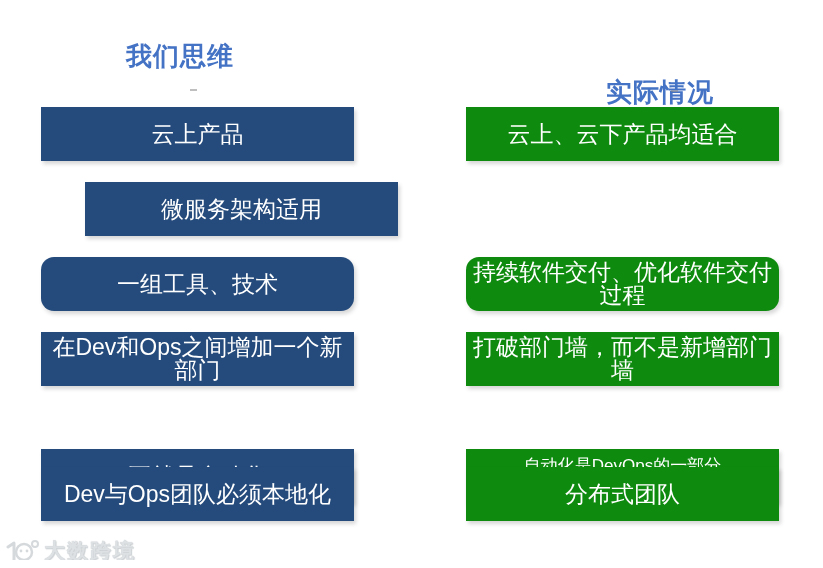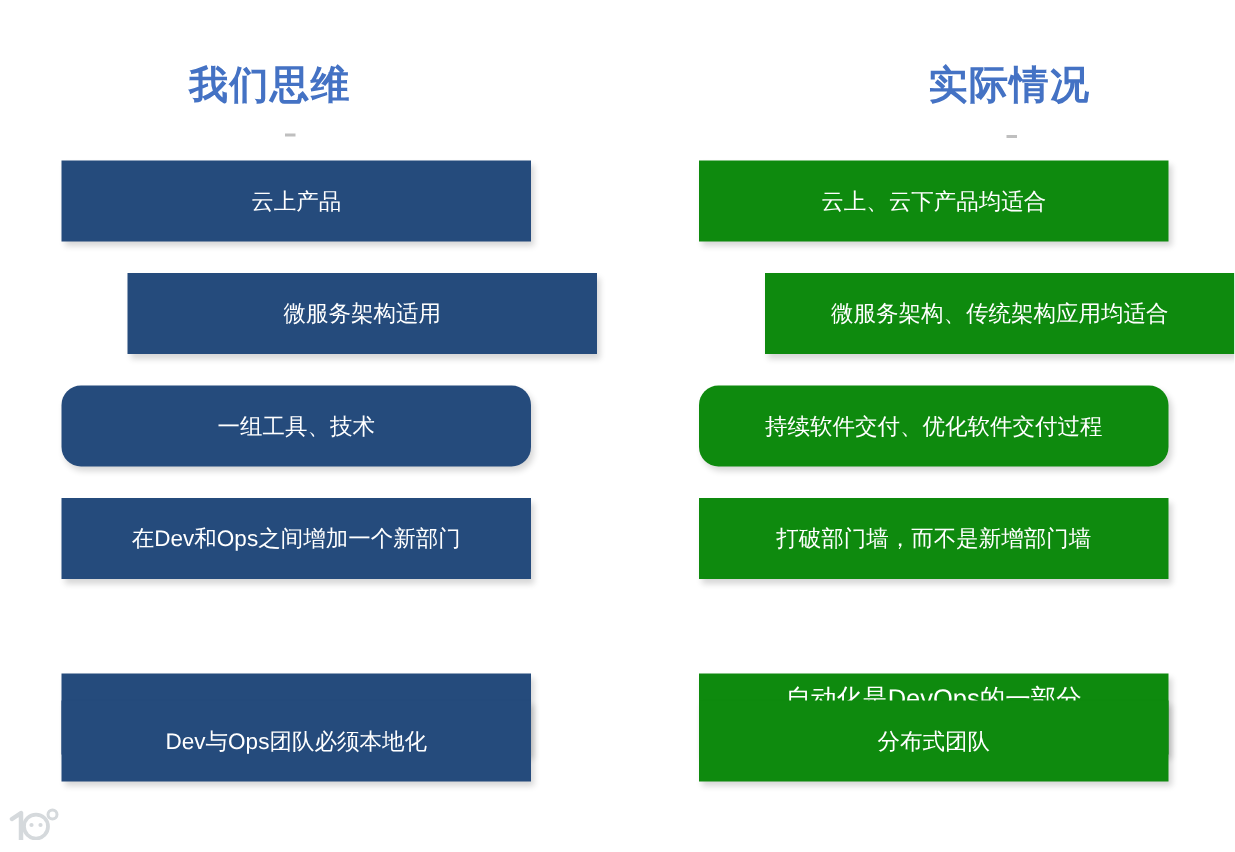--- a/index.html
+++ b/index.html
@@ -16,21 +16,21 @@
     top: 39px;
     width: 300px;
     height: 32px;
     text-align: center;
     font-size: 26px;
     font-weight: bold;
     color: var(--title-color, #4472c4);
     letter-spacing: 1px;
   }
   .col-title.left  { left: 30px; }
-  .col-title.right { left: 523px; }
+  .col-title.right { left: 510px; margin-top: 36px; }
   .tiny-dash {
     position: absolute;
     width: 7px;
     height: 2px;
     background: #8a8a8a;
     opacity: 0.55;
   }
   .tiny-dash.left  { left: 190px; top: 89px; }
   .tiny-dash.right { left: 671px; top: 90px; }
   .box {
@@ -39,21 +39,21 @@
     height: 54px;
     display: flex;
     align-items: center;
     justify-content: center;
     box-shadow: 2px 3px 4px rgba(0,0,0,0.16);
   }
   .box.blue  { left: 41px;  background: var(--box-blue, #254b7c); }
   .box.green { left: 466px; background: var(--box-green, #0e8a0e); }
   .box-text {
     color: #ffffff;
-    font-size: 15px;
+    font-size: 23px;
     line-height: 23px;
     text-align: center;
     white-space: pre-line;
     padding: 0 2px;
   }
   .box.two-line .box-text { font-size: 17px; line-height: 21px; }
   .row1 { top: 107px; }
   .row2 { top: 182px; margin-left: 44px; }
   .row3 { top: 257px; border-radius: 13px; }
   .row4 { top: 332px; }
@@ -103,23 +103,20 @@
   <div class="box blue row5">
     <span class="box-text">不就是自动化</span>
   </div>
   <div class="box blue row6">
     <span class="box-text">Dev与Ops团队必须本地化</span>
   </div>
 
   <div class="box green row1">
     <span class="box-text">云上、云下产品均适合</span>
   </div>
-  <div class="box green row2">
-    <span class="box-text">微服务架构、传统架构应用均适合</span>
-  </div>
   <div class="box green row3">
     <span class="box-text">持续软件交付、优化软件交付过程</span>
   </div>
   <div class="box green row4">
     <span class="box-text">打破部门墙，而不是新增部门墙</span>
   </div>
   <div class="box green row5 two-line">
     <span class="box-text">自动化是DevOps的一部分
 敏捷、持续、协作、系统、自动化</span>
   </div>
@@ -128,15 +125,16 @@
   </div>
 
   <div class="watermark">
     <svg class="watermark-logo" viewBox="0 0 36 27" fill="none" xmlns="http://www.w3.org/2000/svg">
       <path d="M4 9 L10 5 L10 23" stroke="#d5d9dc" stroke-width="3" stroke-linecap="round" stroke-linejoin="round"></path>
       <circle cx="20" cy="14" r="8" stroke="#d5d9dc" stroke-width="2.5"></circle>
       <circle cx="17" cy="13" r="1.4" fill="#d5d9dc"></circle>
       <circle cx="23" cy="13" r="1.4" fill="#d5d9dc"></circle>
       <circle cx="31" cy="6" r="3" stroke="#d5d9dc" stroke-width="2"></circle>
     </svg>
+    <span class="watermark-text">大数跨境</span>
   </div>
 
 </div>
 
 </body></html>

